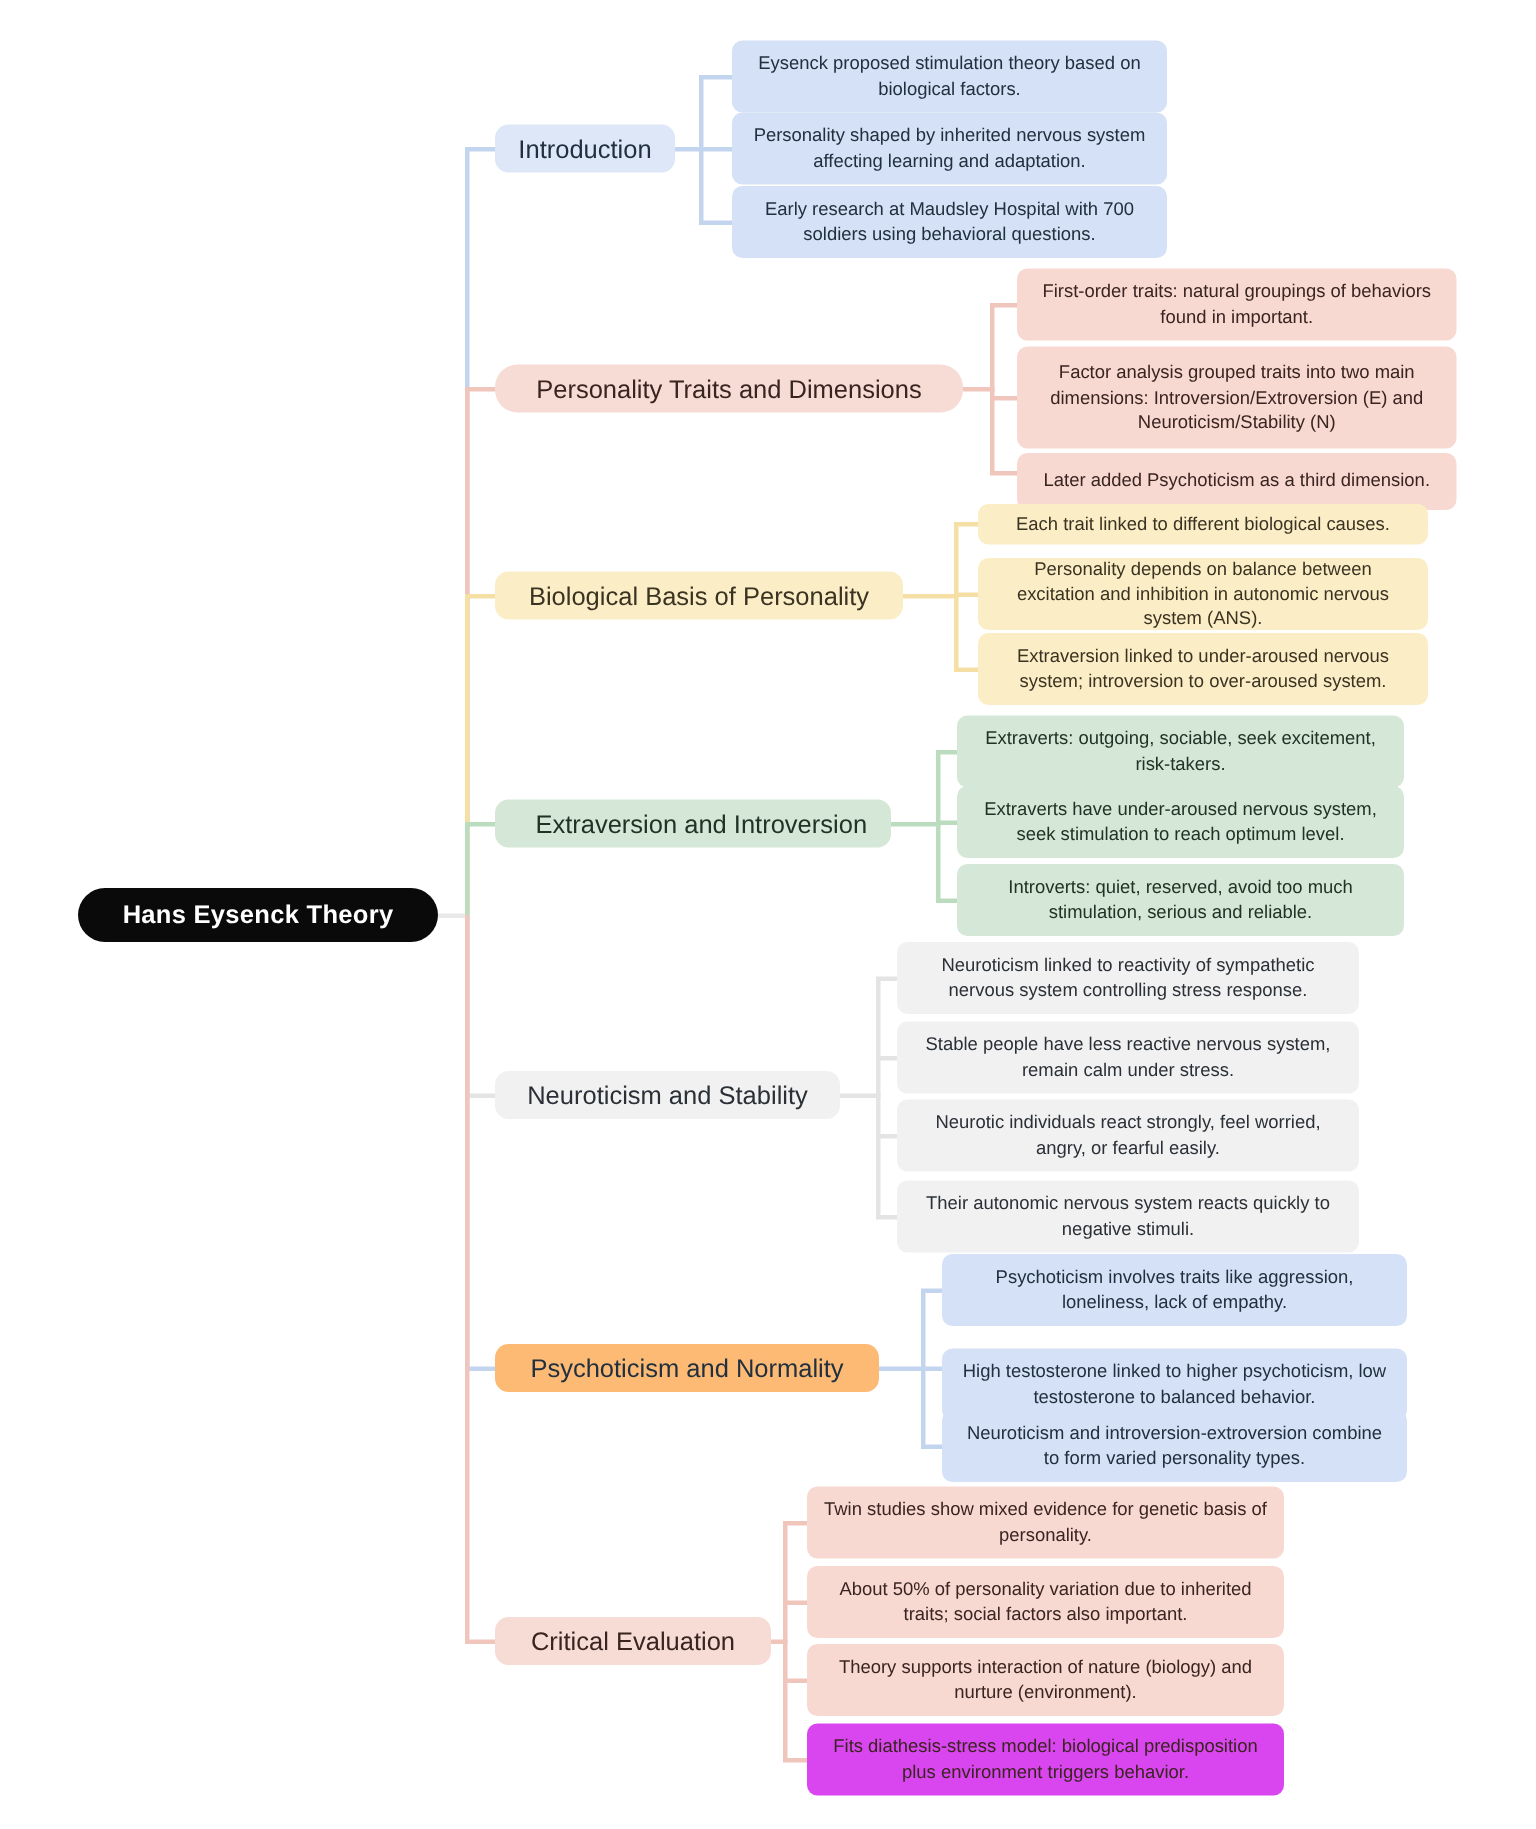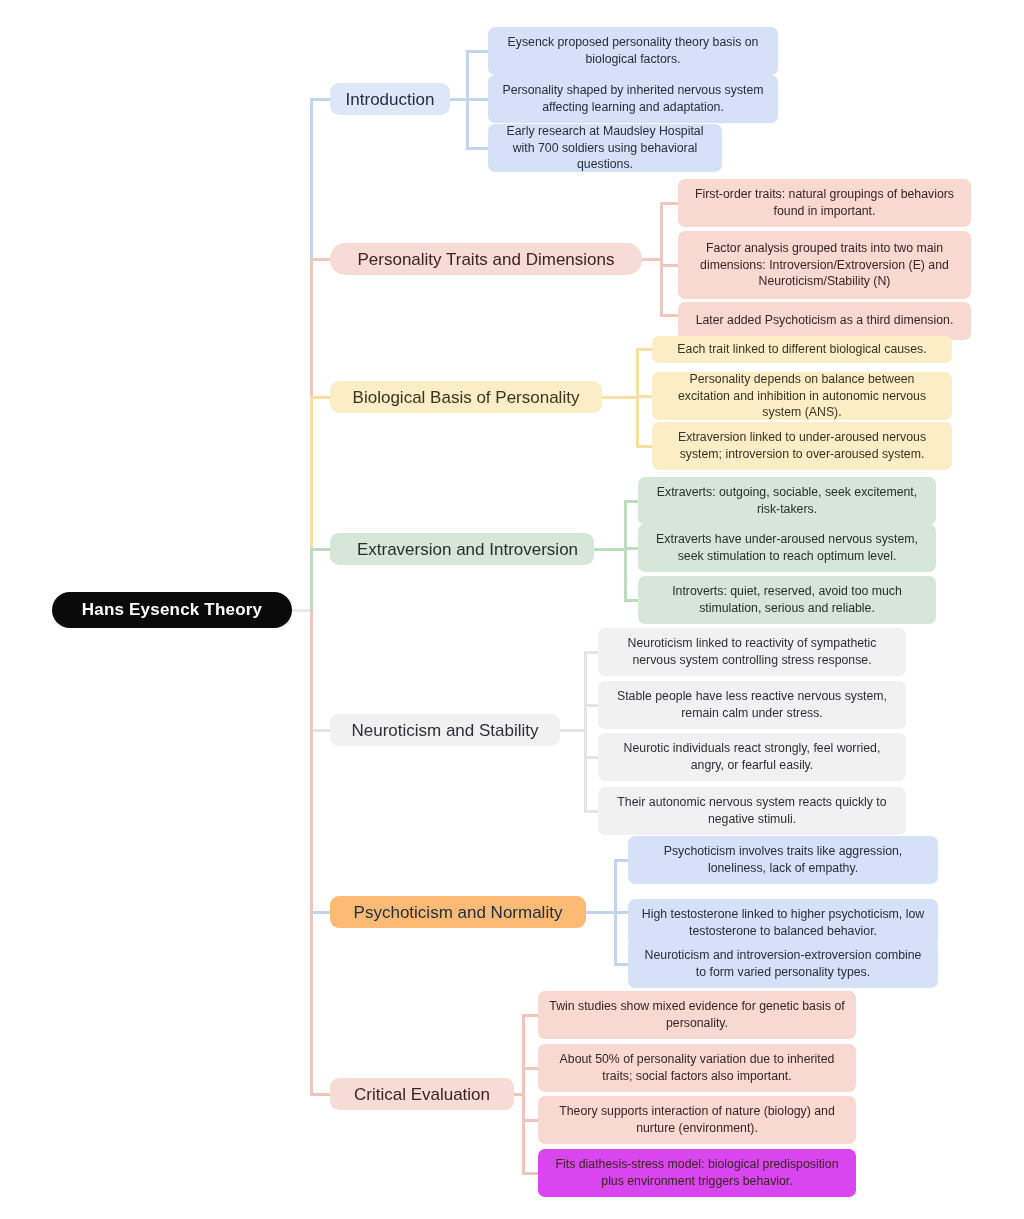--- a/index.html
+++ b/index.html
@@ -126,26 +126,26 @@
       <div class="conn h" style="left: 522px; top: 1067px; width: 19px; background: rgb(240, 197, 188);"></div>
       <div class="conn h" style="left: 522px; top: 1119px; width: 19px; background: rgb(240, 197, 188);"></div>
       <div class="conn h" style="left: 522px; top: 1172px; width: 19px; background: rgb(240, 197, 188);"></div>
     </div>
   <div id="node-layer">
 
   <div class="branch-node" style="left: 330px; top: 83px; width: 120px; background: rgb(221, 231, 248); color: rgb(33, 48, 63);">
         <span>Introduction</span>
       </div>
       <div class="leaf-node" style="left: 488px; top: 27px; width: 290px; height: 48px; background: rgb(213, 225, 246); color: rgb(33, 48, 63);">
-        <span>Eysenck proposed personality theory basis on biological factors.</span>
+        <span>Eysenck proposed stimulation theory based on biological factors.</span>
       </div>
       <div class="leaf-node" style="left: 488px; top: 75px; width: 290px; height: 48px; background: rgb(213, 225, 246); color: rgb(33, 48, 63);">
         <span>Personality shaped by inherited nervous system affecting learning and adaptation.</span>
       </div>
-      <div class="leaf-node" style="left: 488px; top: 124px; width: 234px; height: 48px; background: rgb(213, 225, 246); color: rgb(33, 48, 63);">
+      <div class="leaf-node" style="left: 488px; top: 124px; width: 290px; height: 48px; background: rgb(213, 225, 246); color: rgb(33, 48, 63);">
         <span>Early research at Maudsley Hospital with 700 soldiers using behavioral questions.</span>
       </div>
       <div class="branch-node" style="left: 330px; top: 243px; width: 312px; background: rgb(247, 220, 213); color: rgb(58, 36, 32); border-radius: 15px;">
         <span>Personality Traits and Dimensions</span>
       </div>
       <div class="leaf-node" style="left: 678px; top: 179px; width: 293px; height: 48px; background: rgb(247, 217, 210); color: rgb(58, 36, 32);">
         <span>First-order traits: natural groupings of behaviors found in important.</span>
       </div>
       <div class="leaf-node" style="left: 678px; top: 231px; width: 293px; height: 68px; background: rgb(247, 217, 210); color: rgb(58, 36, 32);">
         <span>Factor analysis grouped traits into two main dimensions: Introversion/Extroversion (E) and Neuroticism/Stability (N)</span>

